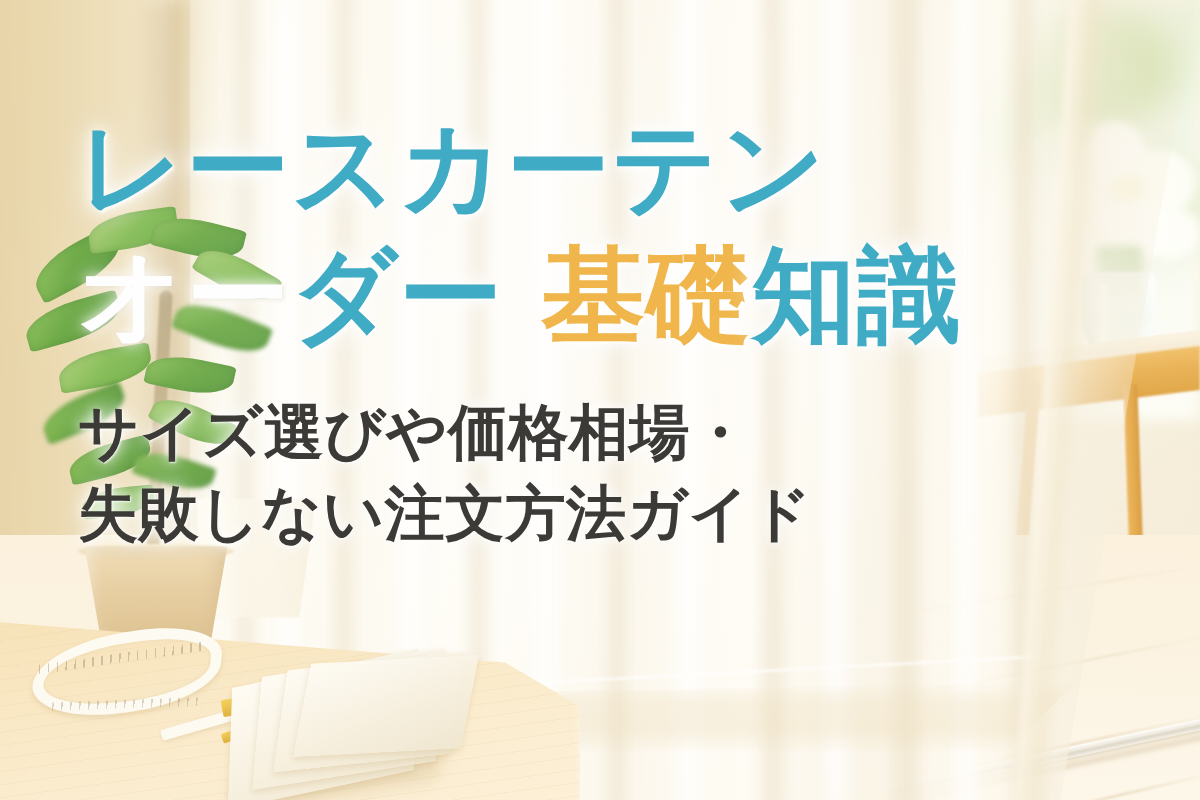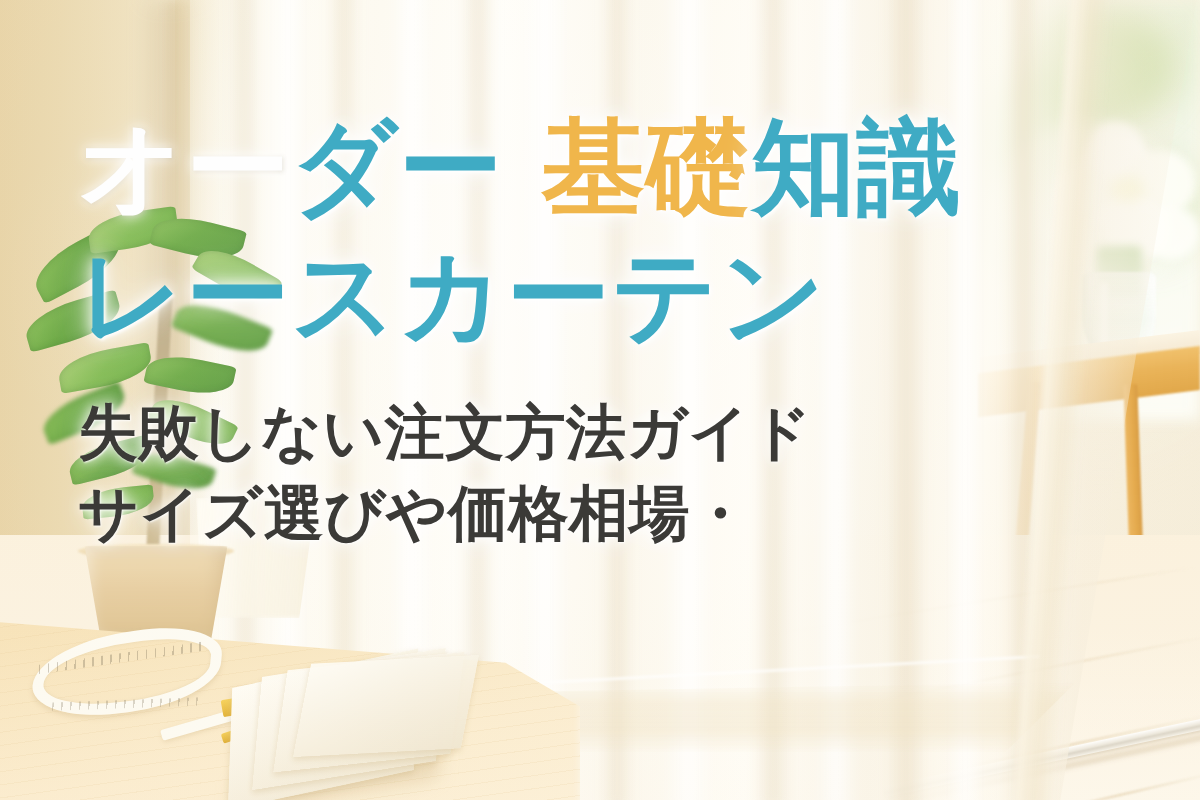--- a/index.html
+++ b/index.html
@@ -503,27 +503,27 @@
       <div class="swatch sw3"></div>
       <div class="swatch sw4"></div>
     </div>
 
     <div class="haze"></div>
   </div>
 
   <div class="copy">
 
     <div class="title-line">
+      <span class="t-teal">レースカーテン</span>
+    </div>
+
+    <div class="title-line">
       <span class="t-white">オー</span><span class="t-teal">ダー</span><span class="t-teal"> </span><span class="t-amber">基礎</span><span class="t-teal">知識</span>
     </div>
 
-    <div class="title-line">
-      <span class="t-teal">レースカーテン</span>
+    <div class="sub">
+      <span class="sub-line">サイズ選びや価格相場・</span>
+      <span class="sub-line">失敗しない注文方法ガイド</span>
     </div>
 
-    <div class="sub">
-      <span class="sub-line">失敗しない注文方法ガイド</span>
-      <span class="sub-line">サイズ選びや価格相場・</span>
-    </div>
-
   </div>
 
 </div>
 
 </body></html>

